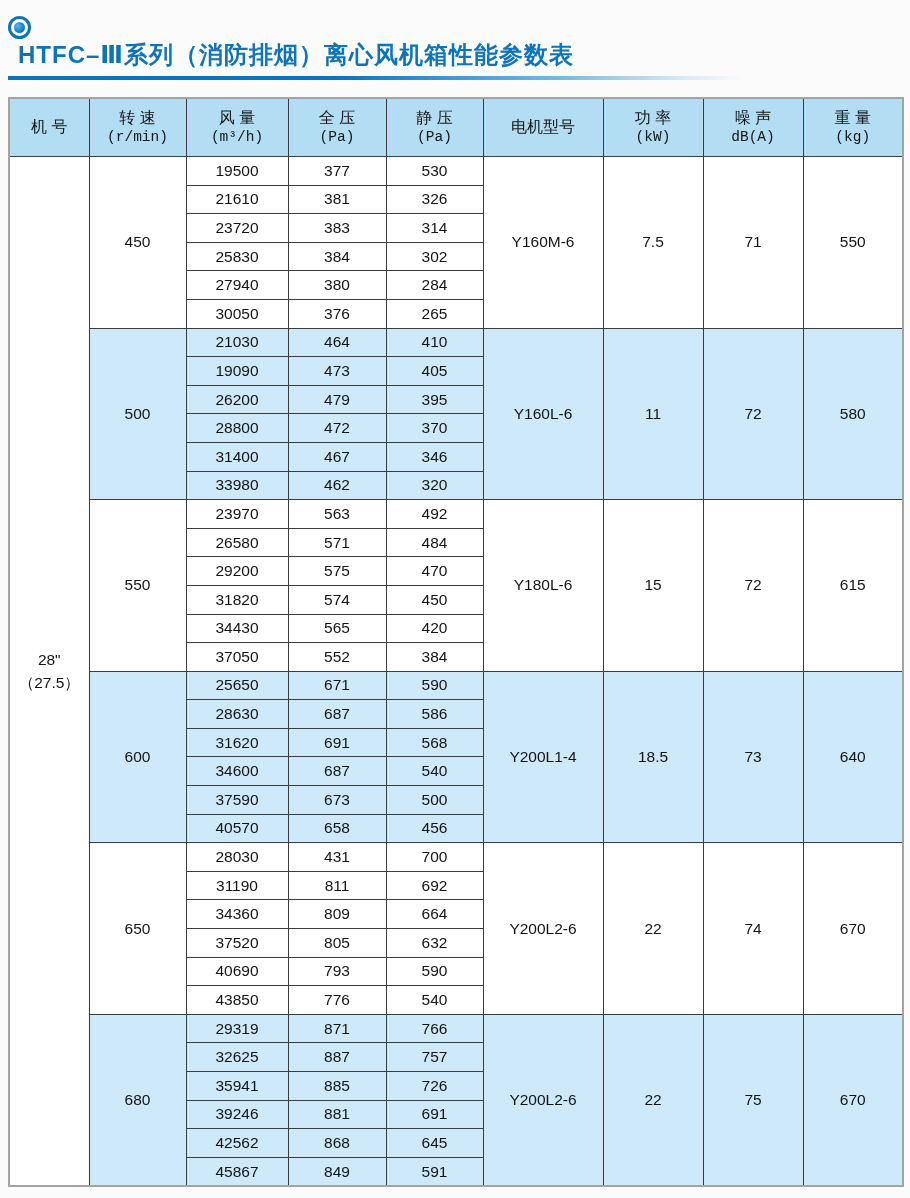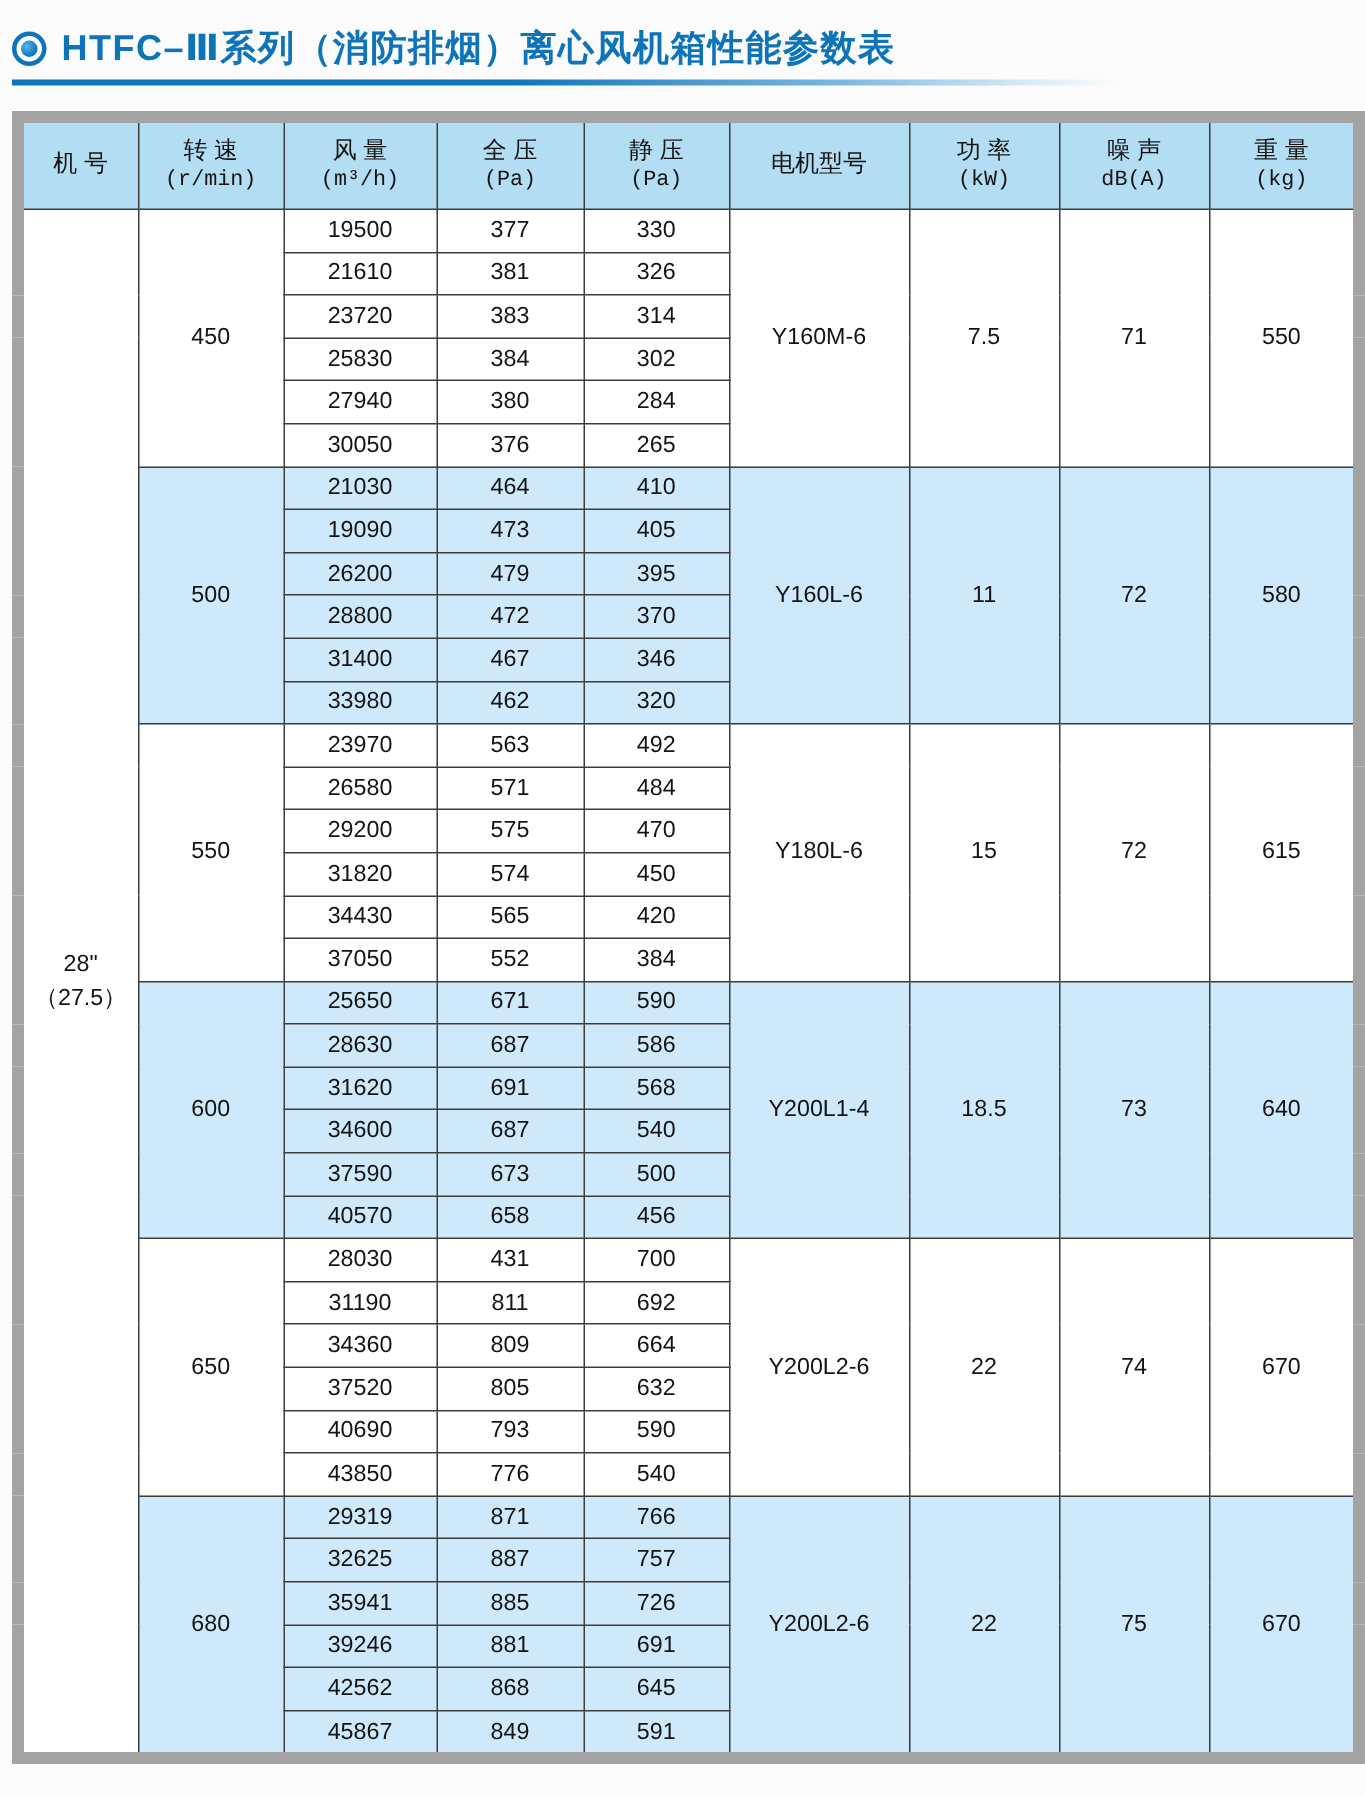--- a/index.html
+++ b/index.html
@@ -11,22 +11,23 @@
   .page {
     width: 910px;
     height: 1198px;
     position: relative;
     background: #fbfbfb;
     overflow: hidden;
   }
   
   .title-row {
     display: flex;
-    align-items: center;
+    align-items: flex-start;
     padding: 16px 0 0 8px;
+    flex-direction: column;
   }
   .bullseye {
     width: 17px;
     height: 17px;
     border-radius: 50%;
     border: 3px solid #0e74ba;
     display: flex;
     align-items: center;
     justify-content: center;
     flex: 0 0 auto;
@@ -52,21 +53,21 @@
     height: 4px;
     background: linear-gradient(to right,
       #0e74ba 0%, #0e74ba 45%, #7ab8e0 75%, #d8ebf7 92%, rgba(251,251,251,0) 100%);
   }
   
   table.perf {
     margin: 17px 0 0 8px;
     border-collapse: collapse;
     table-layout: fixed;
     width: 894px;
-    border: 8px solid #a3a3a3;
+    border: 2px solid #a3a3a3;
   }
   table.perf th, table.perf td {
     border: 1px solid #3c3c3c;
     text-align: center;
     vertical-align: middle;
     color: #141414;
     padding: 0;
     background: #ffffff;
   }
   table.perf thead th {
@@ -167,21 +168,21 @@
       </thead>
     <tbody>
         <tr>
           <td rowspan="36" class="machine">
             <div>28"</div>
             <div>（27.5）</div>
           </td>
           <td rowspan="6">450</td>
           <td>19500</td>
           <td>377</td>
-          <td>330</td>
+          <td>530</td>
           <td rowspan="6">Y160M-6</td>
           <td rowspan="6">7.5</td>
           <td rowspan="6">71</td>
           <td rowspan="6">550</td>
         </tr>
         <tr>
           <td>21610</td>
           <td>381</td>
           <td>326</td>
         </tr>

